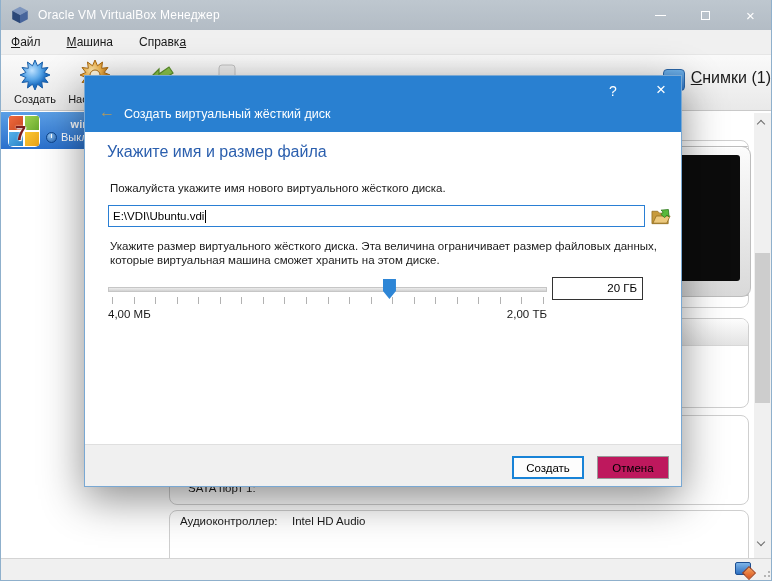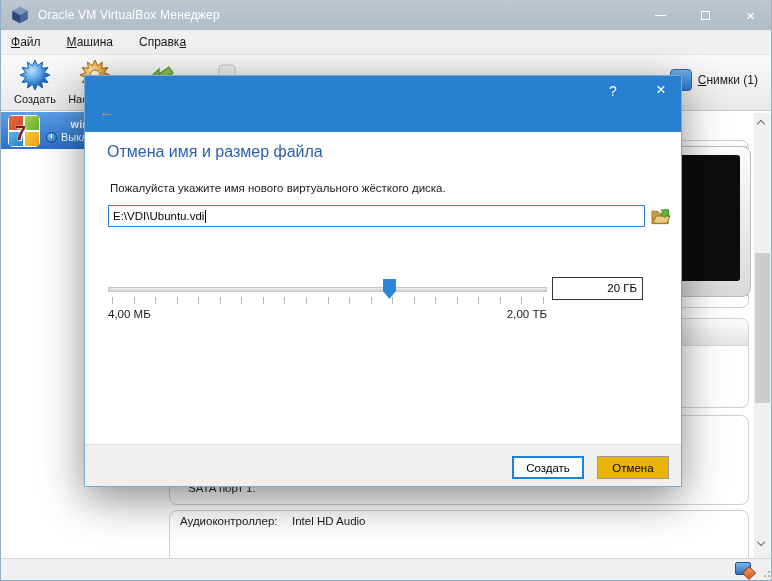--- a/index.html
+++ b/index.html
@@ -24,22 +24,22 @@
     background:#f0f0f0; display:flex; align-items:center; border-bottom:1px solid #e6e6e6; }
   .menu-item { font-size:12px; color:#1a1a1a; padding:12px 12px; margin-left:2px; }
   .menu-item:first-child { margin-left:0; padding-left:10px; }
   .mn { text-decoration:underline; }
   
   .toolbar { position:absolute; left:0; top:55px; width:772px; height:56px;
     background:linear-gradient(#fafafa,#e9e9e9); border-bottom:1px solid #c9c9c9; }
   .tool { position:absolute; top:4px; width:56px; text-align:center; }
   .tool svg { display:block; margin:0 auto; }
   .tool-label { font-size:11px; color:#1a1a1a; display:block; margin-top:2px; }
-  .snapshots { position:absolute; right:15px; top:14px; display:flex; align-items:center;
-    font-size:12px; color:#1a1a1a; }
+  .snapshots { position:absolute; right:2px; top:14px; display:flex; align-items:flex-start;
+    font-size:16px; color:#1a1a1a; }
   .snap-icon { width:22px; height:22px; border-radius:4px; margin-right:6px;
     background:linear-gradient(#6fb1e8,#2e76c8); border:1px solid #2a66a8; display:inline-block; }
   
   .sidebar { position:absolute; left:0; top:111px; width:165px; height:447px; background:#fff; }
   .vm-item { position:absolute; left:0; top:1px; width:165px; height:37px;
     background:linear-gradient(#5b9fe6,#2a70cc); display:flex; align-items:center; }
   .vm-icon { position:relative; width:32px; height:32px; margin-left:7px; border-radius:5px;
     overflow:hidden; background:#fff; display:grid; grid-template-columns:1fr 1fr;
     grid-template-rows:1fr 1fr; gap:2px; padding:1px; }
   .vm-icon .q1{background:linear-gradient(135deg,#f06a3e,#c94a22);} 
@@ -118,21 +118,21 @@
     border:1px solid #333; background:#fff; font-size:11.5px; color:#000;
     text-align:right; line-height:21px; padding-right:5px; }
   .min-label { position:absolute; left:23px; top:232px; font-size:11.5px; color:#1a1a1a; }
   .max-label { position:absolute; left:402px; top:232px; width:60px; text-align:right;
     font-size:11.5px; color:#1a1a1a; }
   .dlg-footer { position:absolute; left:0; bottom:0; width:100%; height:42px;
     background:#f0f0f0; border-top:1px solid #dfdfdf; }
   .btn { position:absolute; top:11px; height:23px; width:72px; font-size:11.5px;
     display:flex; align-items:center; justify-content:center; color:#000; }
   .btn-create { right:97px; background:#fdfdfd; border:2px solid #1883d7; }
-  .btn-cancel { right:12px; background:#eab308; border:1px solid #999; }
+  .btn-cancel { right:12px; background:#be185d; border:1px solid #999; }
 </style>
 </head>
 <body>
 
 <div class="window">
 
   <div class="titlebar">
     <span class="vbox-logo">
       <svg width="20" height="20" viewBox="0 0 18 18">
         <polygon points="9,1.5 16,5.2 9,9 2,5.2" fill="#7d95bd"></polygon>
@@ -265,39 +265,41 @@
     <div class="resize-grip">
       <i style="right:0;bottom:0;"></i>
         <i style="right:4px;bottom:0;"></i>
         <i style="right:0;bottom:4px;"></i>
     </div>
   </div>
 
   <div class="dialog">
     <div class="dlg-header">
       <span class="dlg-back">←</span>
+      <span class="dlg-title">Создать виртуальный жёсткий диск</span>
       <span class="dlg-help">?</span>
       <span class="dlg-close">×</span>
     </div>
 
-    <div class="dlg-heading">Отмена имя и размер файла</div>
+    <div class="dlg-heading">Укажите имя и размер файла</div>
     <div class="dlg-prompt1">Пожалуйста укажите имя нового виртуального жёсткого диска.</div>
 
     <div class="file-input">
       <span>E:\VDI\Ubuntu.vdi</span>
         <span class="caret"></span>
     </div>
     <div class="browse-btn">
       <svg width="21" height="19" viewBox="0 0 22 19">
         <path d="M1,4 h6 l2,2 h9 v11 h-17 z" fill="#c79a3c" stroke="#8f6a1e" stroke-width=".8"></path>
         <polygon points="2,16.5 5.5,9 20,9 16.5,16.5" fill="#ecc97e" stroke="#8f6a1e" stroke-width=".8"></polygon>
         <polygon points="15,1 20.5,6.5 17.5,6.5 17.5,10 12.5,10 12.5,6.5 9.5,6.5" fill="#58b93c" stroke="#2f7d1d" stroke-width=".8" transform="rotate(40 15 6)"></polygon>
       </svg>
     </div>
 
+    <div class="dlg-prompt2">Укажите размер виртуального жёсткого диска. Эта величина ограничивает размер файловых данных, которые виртуальная машина сможет хранить на этом диске.</div>
 
     <div class="slider-zone">
       <div class="slider-track"></div>
       <div class="slider-handle" id="slider-handle" style="left: calc(64% - 6px);"></div>
     </div>
     <div class="slider-ticks" id="slider-ticks">
         <div class="tick" style="left: 1%;"></div>
         <div class="tick" style="left: 5.9%;"></div>
         <div class="tick" style="left: 10.8%;"></div>
         <div class="tick" style="left: 15.7%;"></div>

